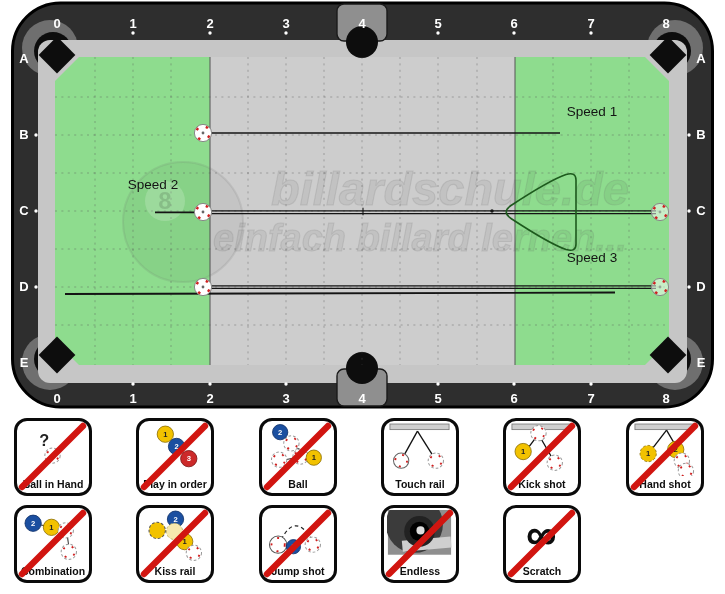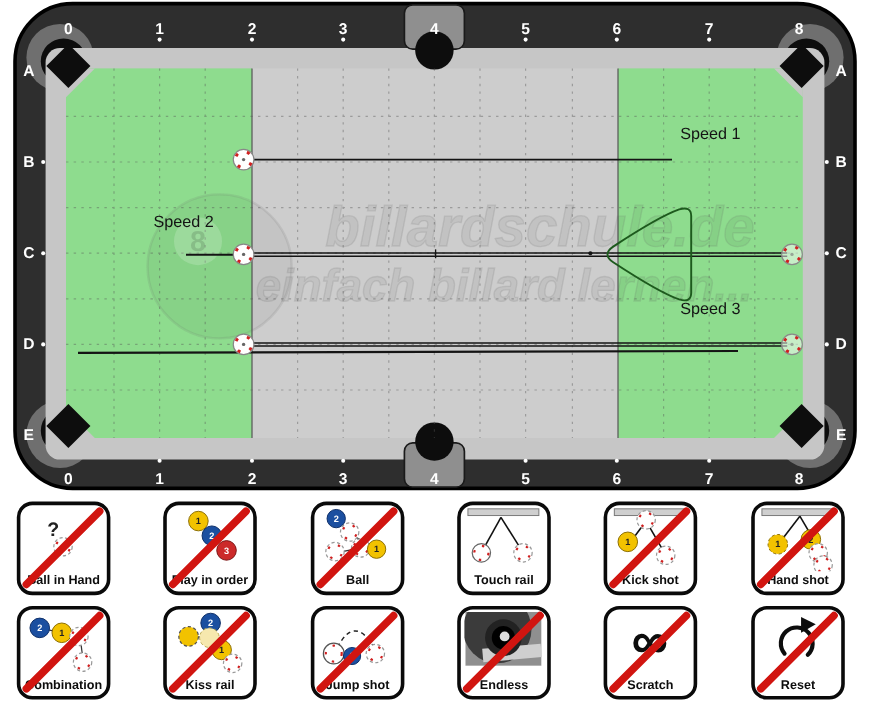--- a/index.html
+++ b/index.html
@@ -338,24 +338,14 @@
 <div class="btn" style="left:503px;top:505px">
   <svg class="icn" viewBox="0 0 62 52">
     <text class="inf" x="31" y="38">∞</text>
   </svg>
   <div class="lbl">Scratch</div>
   <svg class="stripe" viewBox="0 0 71 71">
     <line x1="5" y1="66" x2="66" y2="5" stroke-width="6.4" stroke-linecap="round" stroke="#d11510"></line>
       </svg>
 </div>
 
-<div class="btn" style="left:626px;top:505px">
-  <svg class="icn" viewBox="0 0 62 52">
-    <path d="M20.5 34 A13 13 0 1 1 39.5 35" fill="none" stroke="#0d0d0d" stroke-width="3.4" stroke-linecap="round"></path>
-    <polygon points="34,4 46,10 34,17" fill="#0d0d0d"></polygon>
-  </svg>
-  <div class="lbl">Reset</div>
-  <svg class="stripe" viewBox="0 0 71 71">
-    <line x1="5" y1="66" x2="66" y2="5" stroke-width="6.4" stroke-linecap="round" stroke="#d11510"></line>
-      </svg>
-</div>
 
 </div>
 
 </body></html>

